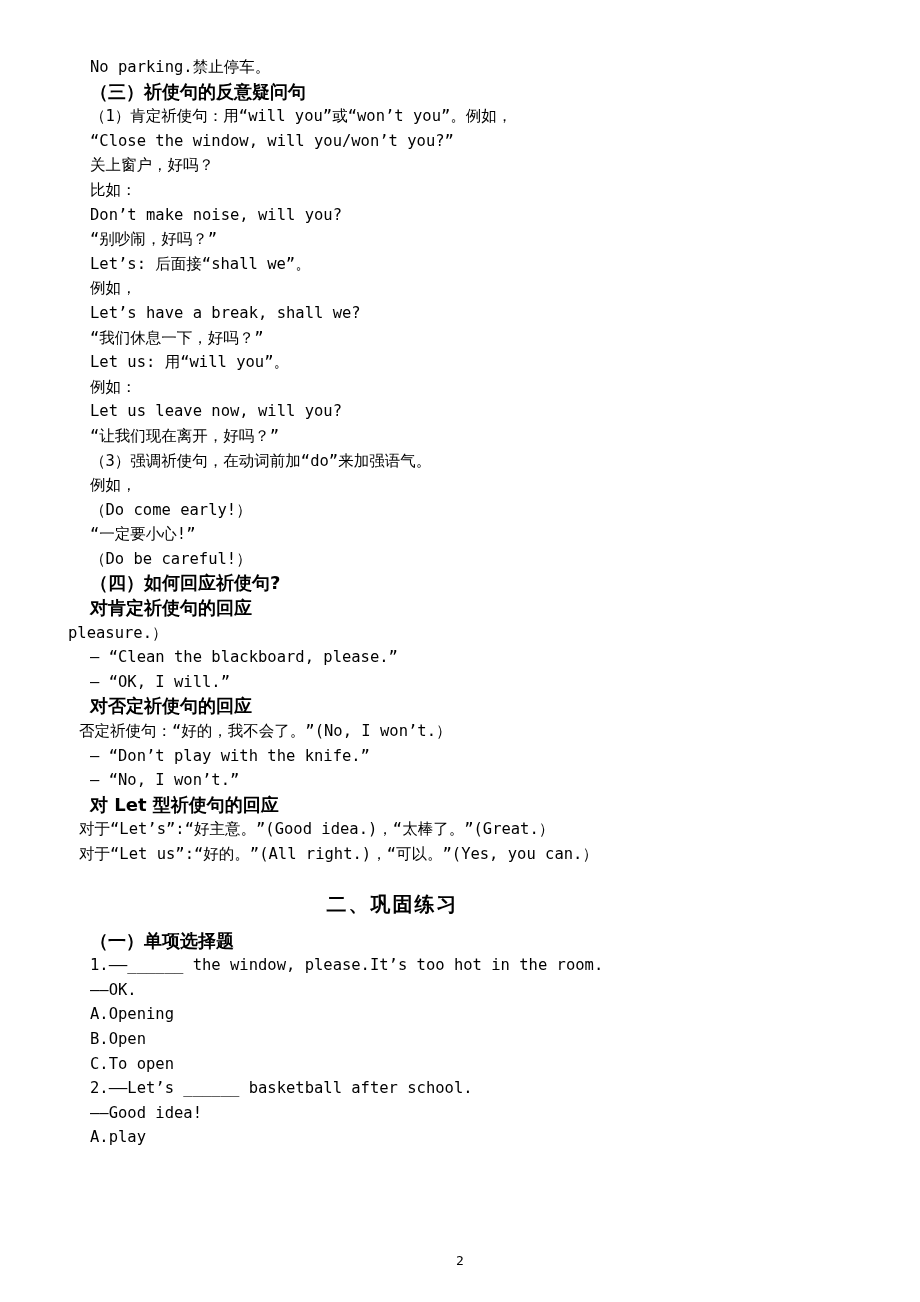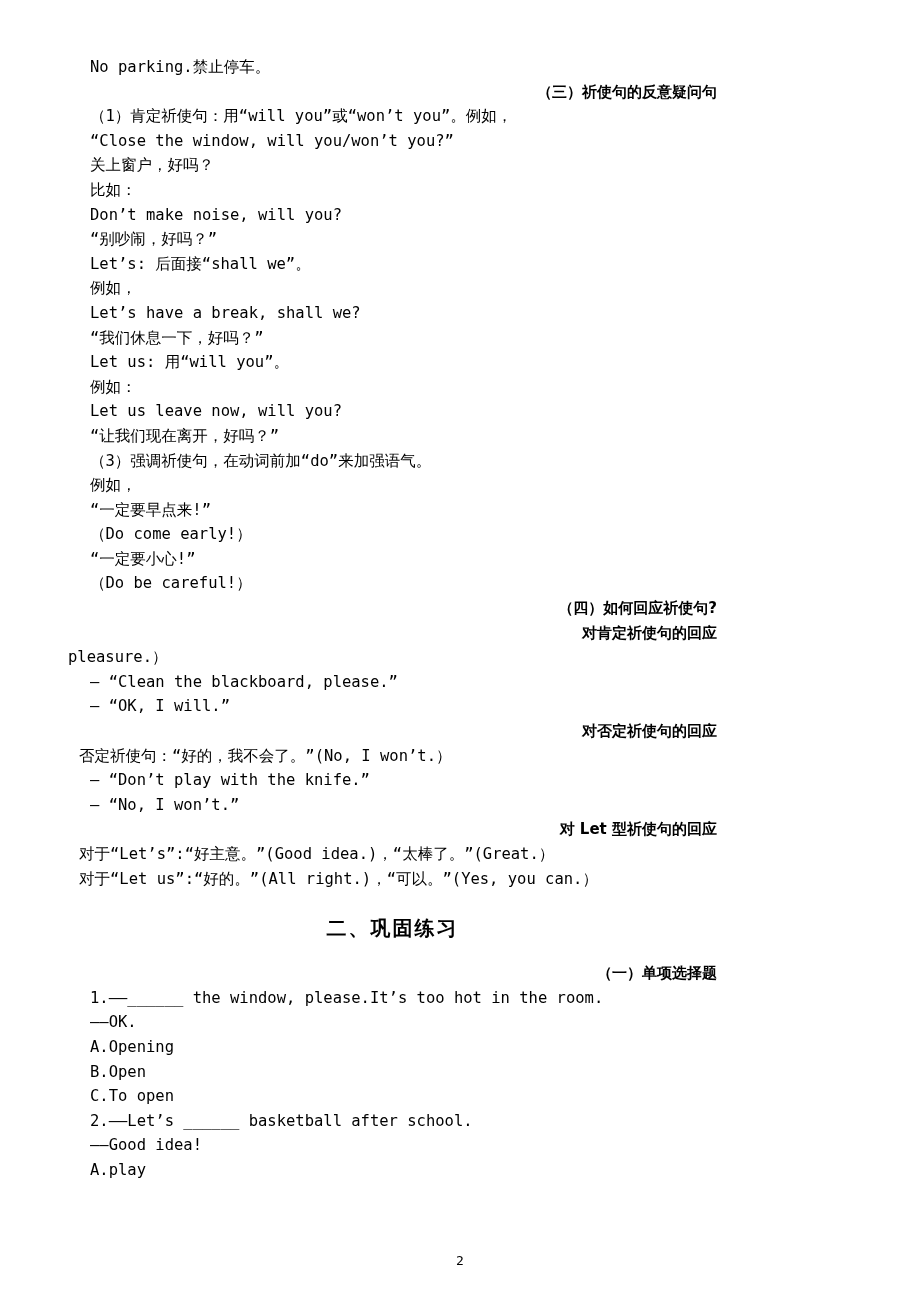--- a/index.html
+++ b/index.html
@@ -29,34 +29,33 @@
     line-height: 24.6px;
     white-space: pre-wrap;
     letter-spacing: 0px;
   }
   .line.ind1 { padding-left: 22px; }
   .line.ind0 { padding-left: 0px; }
   .line.ind-half { padding-left: 11px; }
   .bold {
     font-weight: bold;
     font-family: "DejaVu Sans", "Liberation Sans", sans-serif;
-    font-size: 15px;
+    font-size: 18px;
     line-height: 24.6px;
-    text-align: right;
   }
   .bold.ind1 { padding-left: 22px; }
   .heading-center {
     text-align: center;
     font-weight: bold;
     font-family: "DejaVu Sans", "Liberation Sans", sans-serif;
     font-size: 20px;
     line-height: 30px;
     letter-spacing: 2px;
     margin-top: 22px;
-    margin-bottom: 18px;
+    margin-bottom: 10px;
   }
   .page-number {
     position: absolute;
     bottom: 34px;
     left: 0;
     width: 920px;
     text-align: center;
     font-family: "DejaVu Sans Mono", "Liberation Mono", monospace;
     font-size: 13px;
     color: #000;
@@ -78,21 +77,20 @@
       <div class="line ind1">Let’s: 后面接“shall we”。</div>
       <div class="line ind1">例如，</div>
       <div class="line ind1">Let’s have a break, shall we?</div>
       <div class="line ind1">“我们休息一下，好吗？”</div>
       <div class="line ind1">Let us: 用“will you”。</div>
       <div class="line ind1">例如：</div>
       <div class="line ind1">Let us leave now, will you?</div>
       <div class="line ind1">“让我们现在离开，好吗？”</div>
       <div class="line ind1">（3）强调祈使句，在动词前加“do”来加强语气。</div>
       <div class="line ind1">例如，</div>
-      <div class="line ind1">“一定要早点来!”</div>
       <div class="line ind1">（Do come early!）</div>
       <div class="line ind1">“一定要小心!”</div>
       <div class="line ind1">（Do be careful!）</div>
       <div class="bold ind1">（四）如何回应祈使句?</div>
       <div class="bold ind1">对肯定祈使句的回应</div>
       <div class="line ind0">pleasure.）</div>
       <div class="line ind1">— “Clean the blackboard, please.”</div>
       <div class="line ind1">— “OK, I will.”</div>
       <div class="bold ind1">对否定祈使句的回应</div>
       <div class="line ind-half">否定祈使句：“好的，我不会了。”(No, I won’t.）</div>

